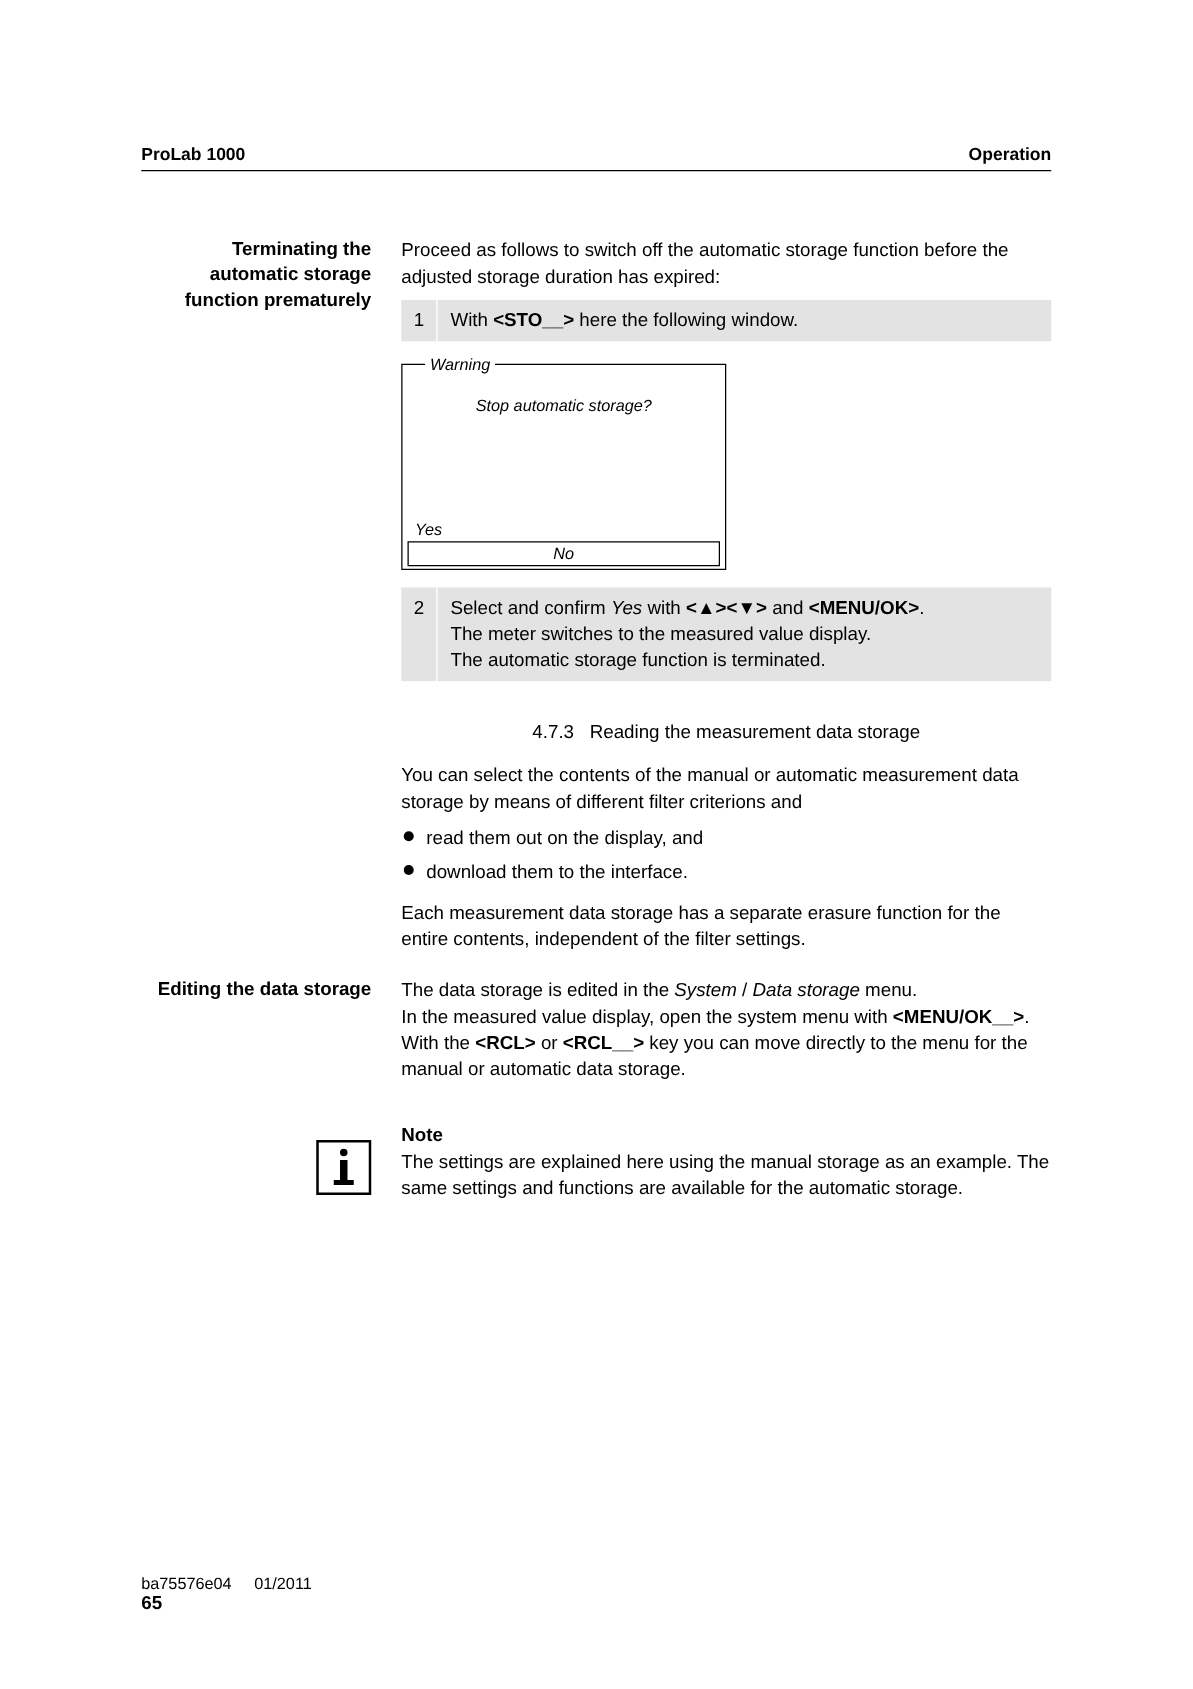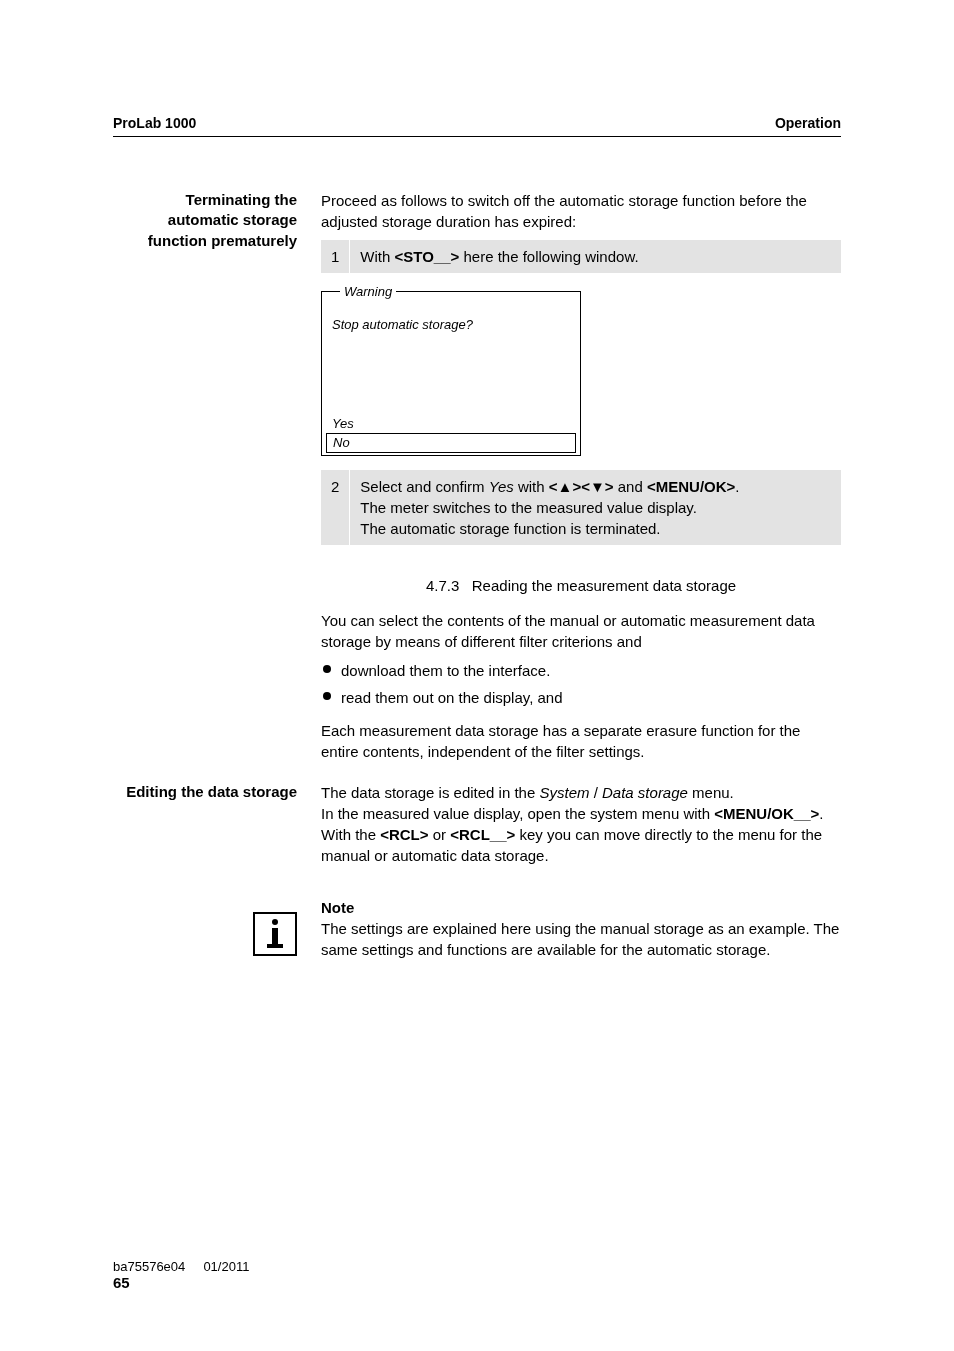--- a/index.html
+++ b/index.html
@@ -72,20 +72,21 @@
     text-align: center;
     border-right: 1px solid #fff;
   }
   .device-box {
     position: relative;
     width: 260px;
     margin-top: 18px;
     margin-bottom: 14px;
     font-style: italic;
     font-size: 13px;
+    text-align: center;
   }
   .device-frame {
     border: 1px solid #000;
     padding: 20px 10px 0 10px;
     position: relative;
     height: 165px;
   }
   .device-title {
     position: absolute;
     top: -9px;
@@ -257,22 +258,22 @@
           </td>
         </tr>
       </tbody>
         </table>
 
       <div class="section-head">
         <span>4.7.3</span>&nbsp;&nbsp;&nbsp;<span>Reading the measurement data storage</span>
       </div>
       <div>You can select the contents of the manual or automatic measurement data storage by means of different filter criterions and</div>
       <ul class="bullets">
+        <li>read them out on the display, and</li>
         <li>download them to the interface.</li>
-        <li>read them out on the display, and</li>
       </ul>
       <div>Each measurement data storage has a separate erasure function for the entire contents, independent of the filter settings.</div>
     </div>
   </div>
 
   <div class="row" style="margin-top:20px;">
     <div class="sidehead">Editing the data storage</div>
     <div class="bodycol">
       <span>The data storage is edited in the </span><i>System</i><span> / </span><i>Data storage</i><span> menu.<br>In the measured value display, open the system menu with </span><b>&lt;MENU/OK__&gt;</b><span>. With the </span><b>&lt;RCL&gt;</b><span> or </span><b>&lt;RCL__&gt;</b><span> key you can move directly to the menu for the manual or automatic data storage.</span>
     </div>

